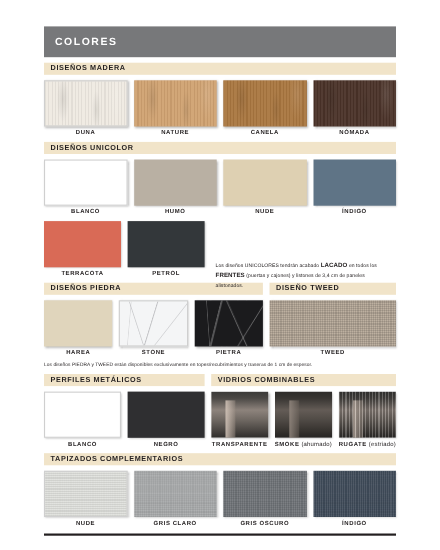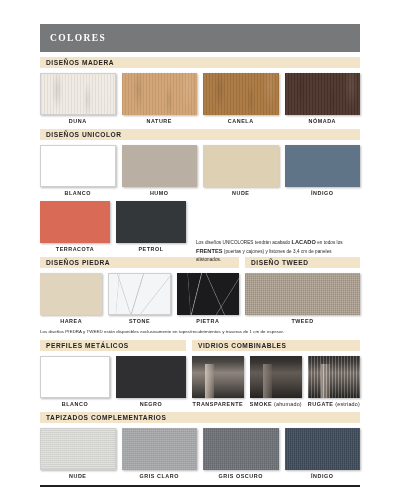--- a/index.html
+++ b/index.html
@@ -9,21 +9,21 @@
     overflow:hidden;
   }
   .page{position:relative;width:400px;height:500px;box-sizing:border-box;padding:0 40px;}
 
   
   .title-band{
     margin-top:24px;height:28px;background:#77787a;
     display:flex;align-items:center;padding-left:10px;box-sizing:border-box;
   }
   .title-band .t{
-    color:#ffffff;font-size:9.5px;font-weight:bold;letter-spacing:1.4px;font-family:Liberation Serif, serif;
+    color:#ffffff;font-size:9.5px;font-weight:bold;letter-spacing:1.4px;
   }
 
   
   .band{
     background:#f1e4c9;height:11px;display:flex;align-items:center;
     padding-left:6px;box-sizing:border-box;margin-top:5px;
   }
   .band .t{font-size:6.6px;font-weight:bold;letter-spacing:.55px;color:#231f20;white-space:nowrap;}
   .band-row{display:flex;gap:6px;margin-top:5px;}
   .band-row .band{margin-top:0;}

